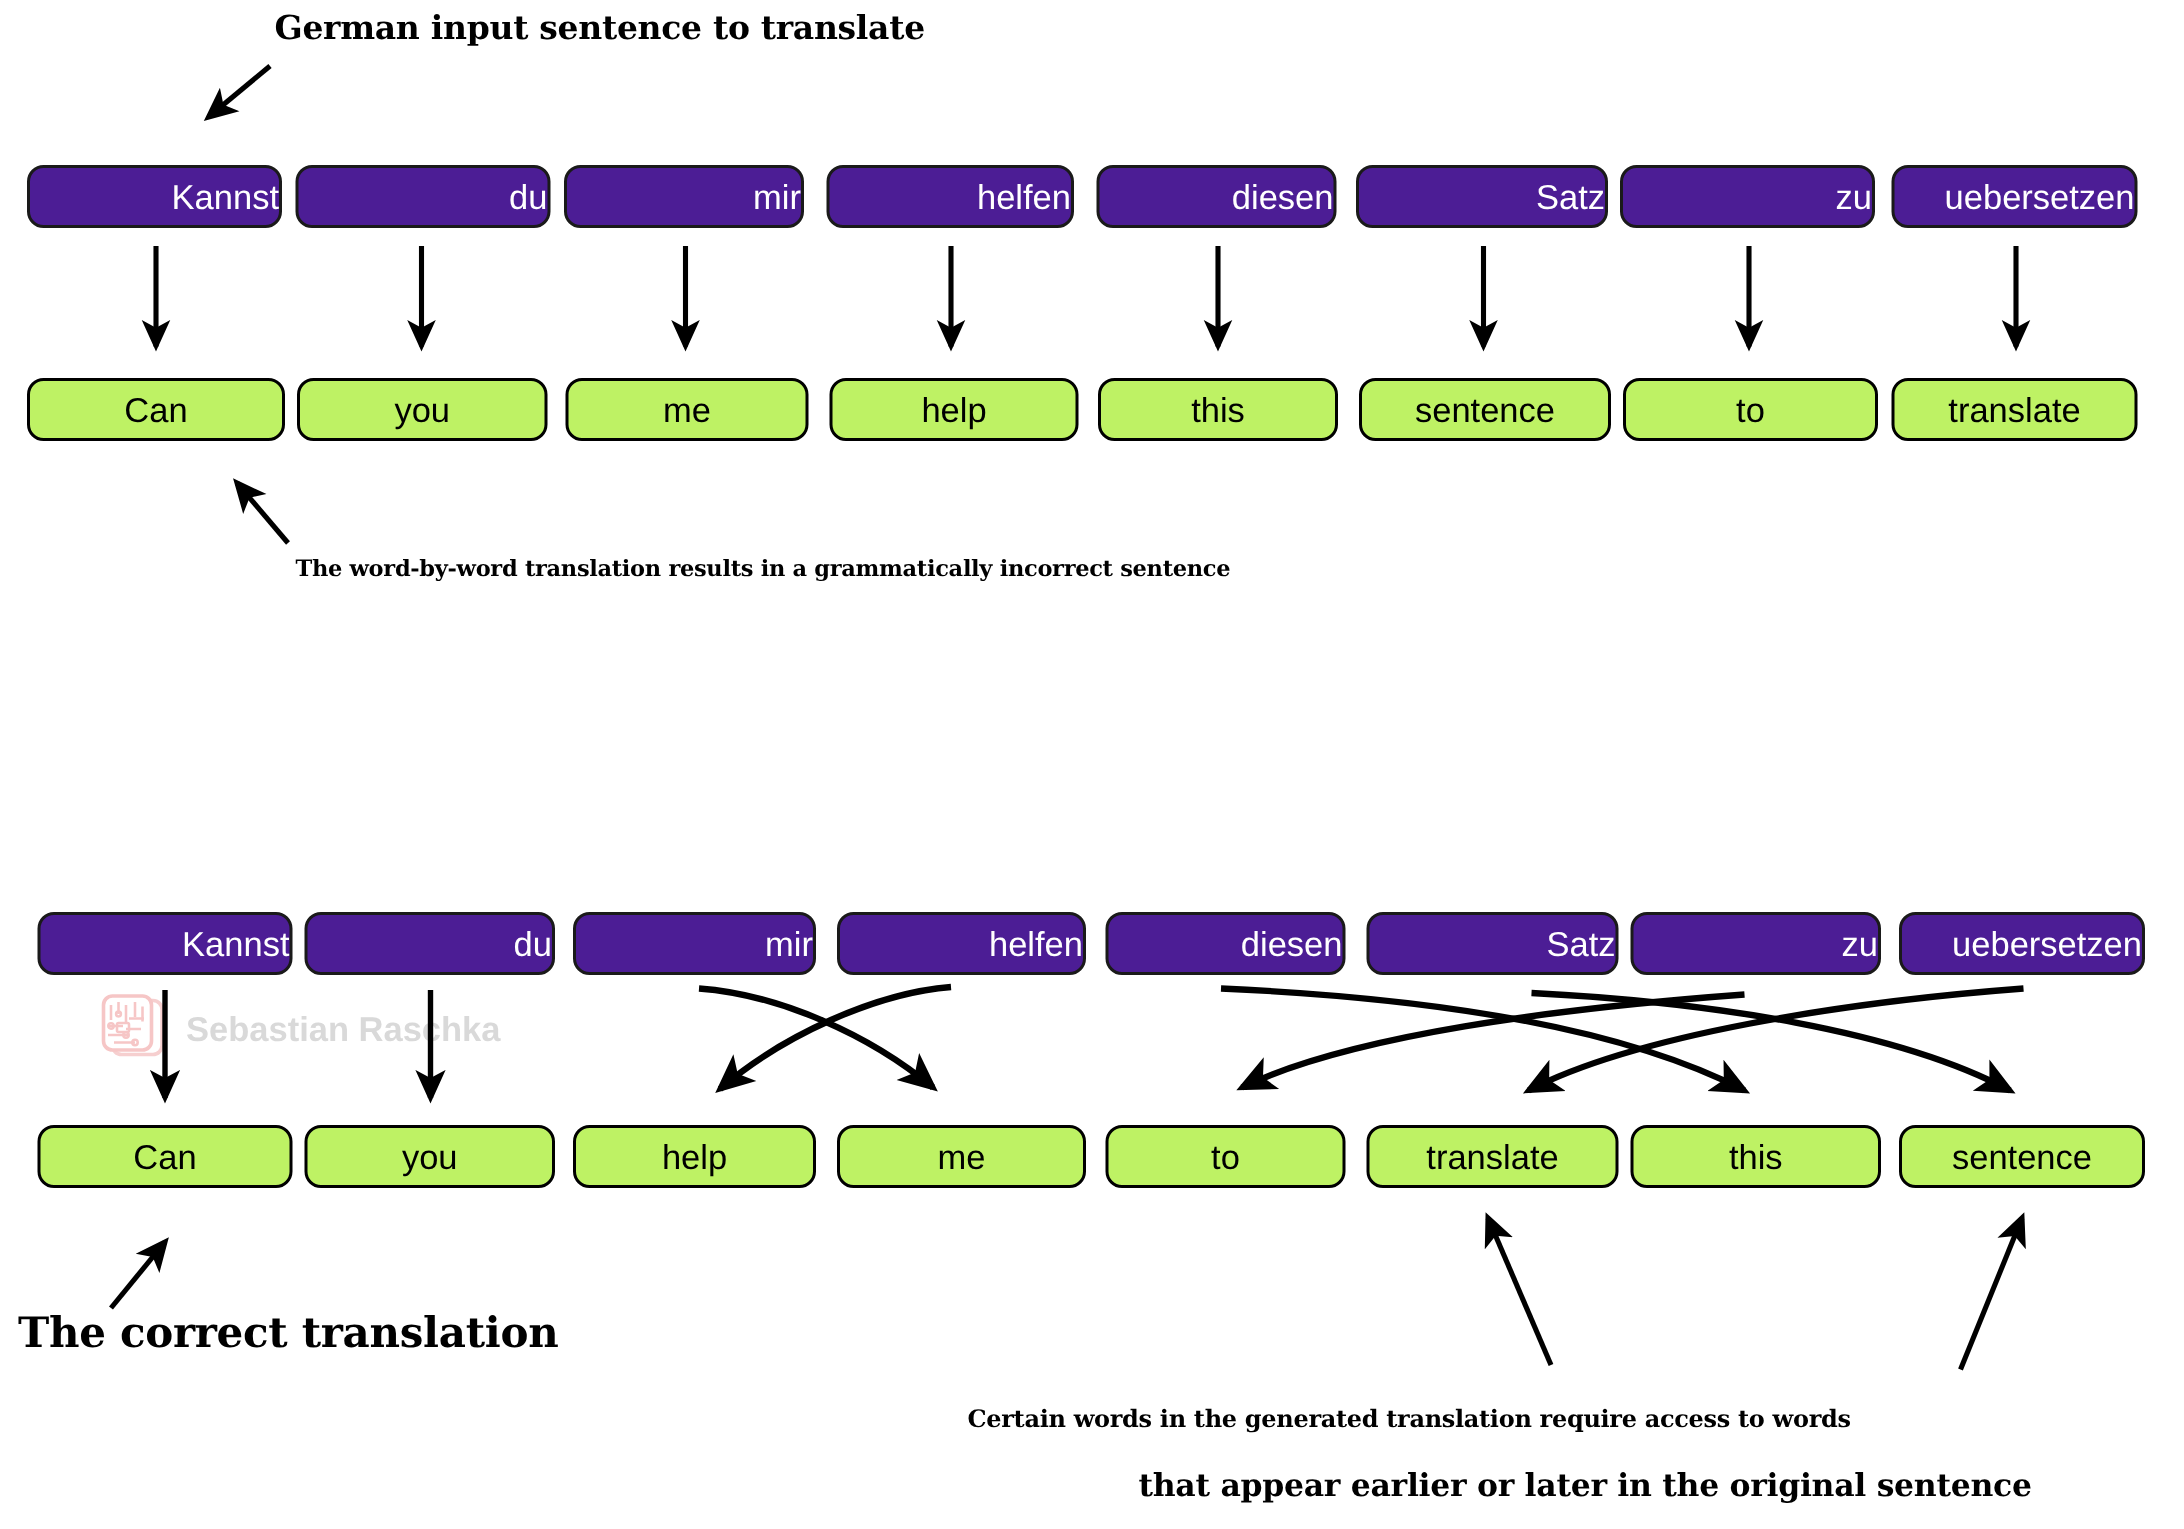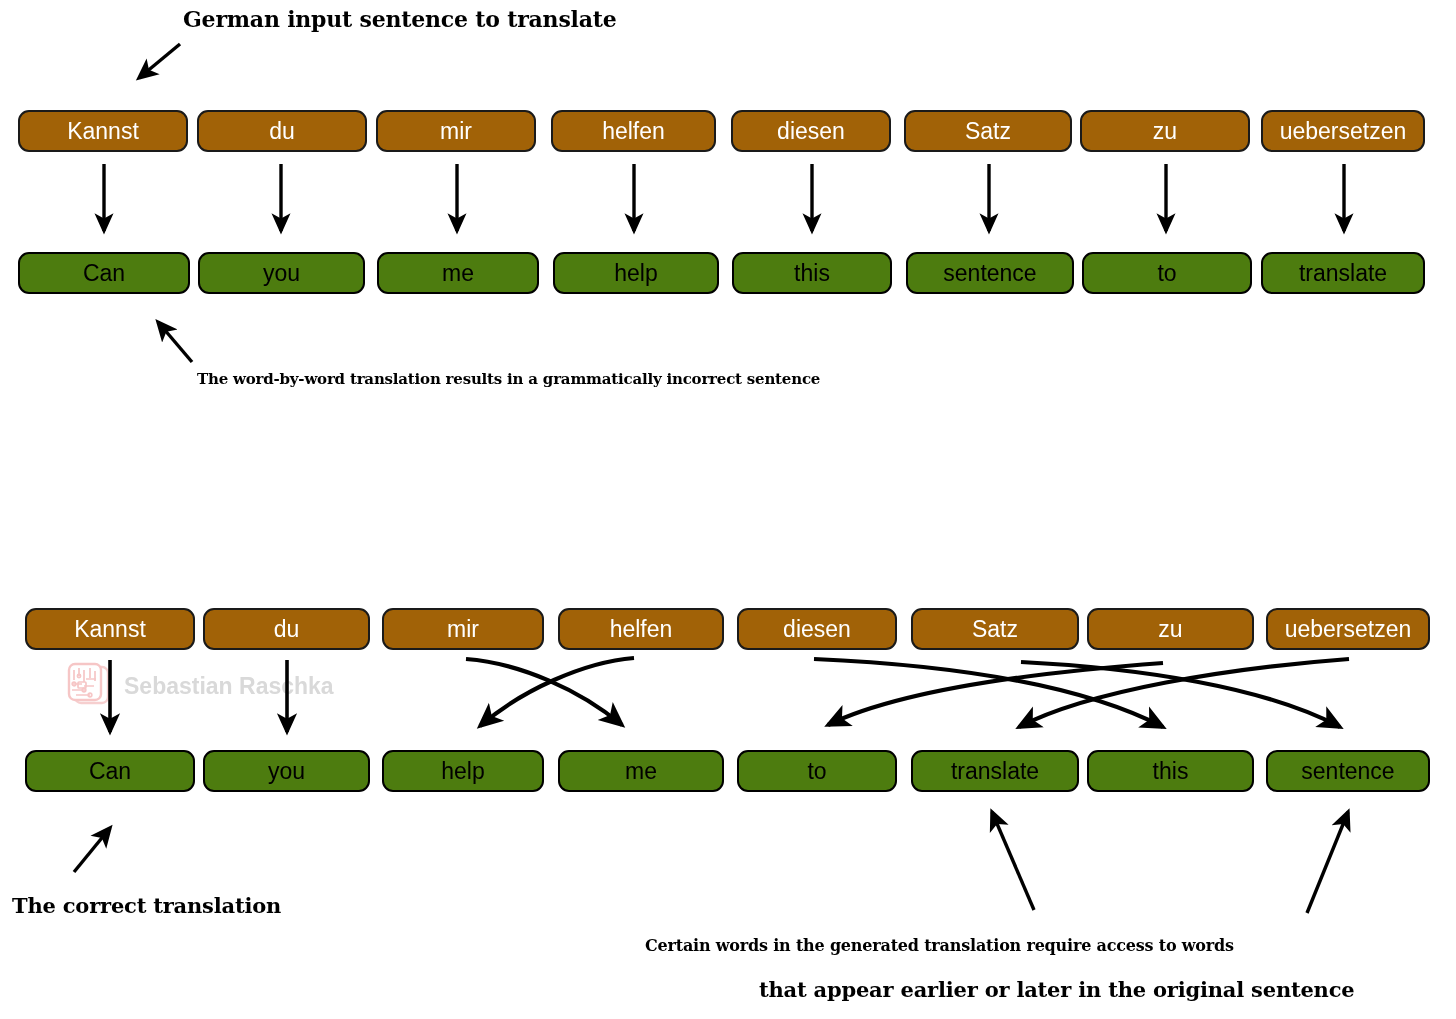--- a/index.html
+++ b/index.html
@@ -26,45 +26,46 @@
     box-sizing: border-box;
     height: 42px;
     line-height: 38px;
     text-align: center;
     border-radius: 11px;
     font-size: 23px;
     white-space: nowrap;
     overflow: hidden;
   }
   .token.src {
-    background: #a16207;
+    background: #4c1d95;
     border: 2.5px solid #1a1a1a;
     color: #ffffff;
+    text-align: right;
   }
   .token.tgt {
-    background: #4d7c0f;
+    background: #bef264;
     border: 2.5px solid #000000;
     color: #000000;
   }
   .token .tok-label {
     display: block;
     width: 100%;
   }
   
   .caption {
     position: absolute;
     font-family: "DejaVu Serif", "Liberation Serif", serif;
     font-weight: bold;
     color: #000000;
     white-space: nowrap;
     letter-spacing: -0.2px;
   }
   .caption.c-top      { font-size: 22px; left: 183px; top: 6px; }
   .caption.c-mid      { font-size: 15px; left: 197px; top: 370px; }
-  .caption.c-correct  { font-size: 21px; left: 12px;  top: 893px; }
+  .caption.c-correct  { font-size: 28px; left: 12px;  top: 872px; }
   .caption.c-bot1     { font-size: 16px; left: 645px; top: 936px; }
   .caption.c-bot2     { font-size: 21px; left: 759px; top: 977px; }
 
   
   svg.overlay {
     position: absolute;
     left: 0; top: 0;
     width: 1456px;
     height: 1019px;
     pointer-events: none;

